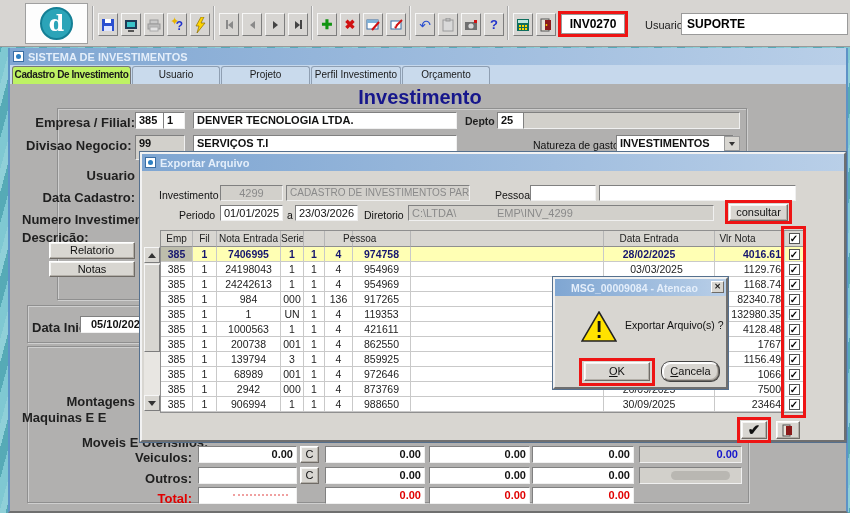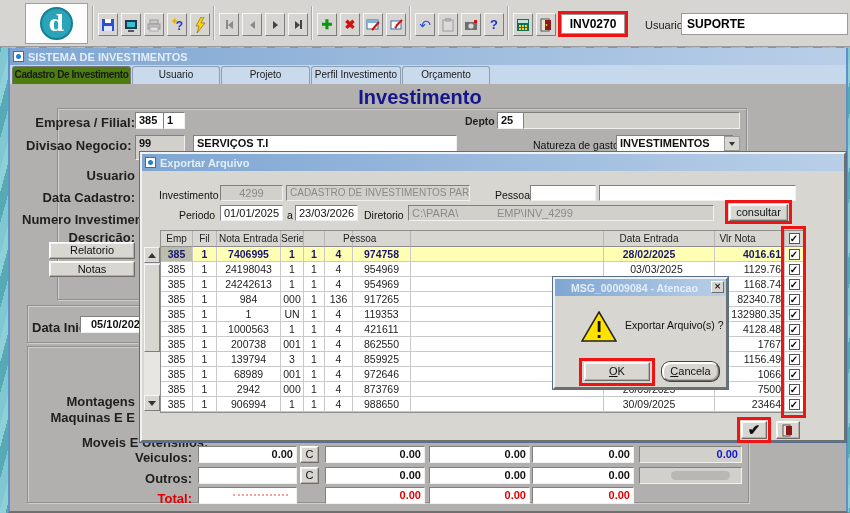--- a/index.html
+++ b/index.html
@@ -16,21 +16,21 @@
 .groupbox{position:absolute;border:1px solid #8f8f8f;box-shadow:inset 1px 1px 0 #cfcfcf, 1px 1px 0 #cfcfcf}
 #toolbar{position:absolute;left:0;top:0;width:850px;height:47px;background:#d7d5d2;border-bottom:1px solid #9a9a9a}
 .tbtn{position:absolute;top:13px;width:20px;height:23px;background:#d7d5d2;border:1px solid;border-color:#f6f6f6 #7d7d7d #7d7d7d #f6f6f6;display:flex;align-items:center;justify-content:center;overflow:hidden}
 .tsep{position:absolute;top:6px;width:2px;height:34px;border-left:1px solid #a7a7a7;border-right:1px solid #f2f2f2}
 #appwin{position:absolute;left:8px;top:48px;width:840px;height:465px;border:2px solid #5e92c6;border-top:none;border-bottom:2px solid #6f6f6f;background:#b1b0af}
 .tbar{position:absolute;background:linear-gradient(to right,#7fa6d2,#b9cfe8);color:#e4eefa;font-weight:bold;font-size:11px;display:flex;align-items:center}
 .winicon{width:11px;height:11px;background:#fff;border:1px solid #3a6ea5;margin:0 4px 0 3px;position:relative;flex:none}
 .winicon::after{content:"";position:absolute;left:2px;top:2px;width:5px;height:5px;background:#2d7fc2;border-radius:50%}
 .tabstrip{position:absolute;left:0;top:17px;width:836px;height:19px;background:#c6d8ec}
 .tab{position:absolute;top:1px;height:18px;background:#c9daec;border:1px solid #8f9fb2;border-bottom:none;border-radius:3px 3px 0 0;text-align:center;font-size:10px;color:#1a1a1a;line-height:16px;white-space:nowrap;overflow:hidden}
-.tab.active{background:#4d7c0f;font-weight:bold;border-color:#777}
+.tab.active{background:#bef264;font-weight:bold;border-color:#777}
 .page{position:absolute;left:0;top:36px;width:836px;height:425px;background:#b1b0af}
 .gc{height:15px;border-right:1px solid #c9c9c9;border-bottom:1px solid #c9c9c9;font-size:10.5px;line-height:14px;text-align:center;overflow:hidden;flex:none;background:#fff;color:#222}
 .grow{display:flex}
 .grow.sel .gc{background:#ffffb4;color:#16166e;font-weight:bold}
 .grow.sel .gc.c0{background:#bdbdac}
 .gc.vlr{text-align:right;padding-right:3px}
 .gc.chk{display:flex;align-items:center;justify-content:center}
 .cbx{width:11px;height:11px;border:1px solid #555;background:#fff;font-size:10px;line-height:9px;font-weight:bold;color:#000;text-align:center}
 .ghead{display:flex;position:relative}
 .ghead .gc{background:#d8d6d1;border-right:1px solid #b5b5b5;border-bottom:1px solid #8f8f8f;height:16px;line-height:15px;color:#222;font-size:10px}
@@ -178,45 +178,46 @@
     <div class="page">
       <div class="abs" style="left:0;top:2px;width:820px;text-align:center;font-size:20px;font-weight:bold;color:#16168c">Investimento</div>
 
       <div class="groupbox" style="left:47px;top:24px;width:690px;height:192px"></div>
       <div class="groupbox" style="left:17px;top:221px;width:720px;height:38px"></div>
       <div class="groupbox" style="left:17px;top:262px;width:722px;height:157px"></div>
 
       <div class="lbl" style="left:12px;top:31px;width:113px;text-align:right">Empresa / Filial:</div>
       <div class="field bold" style="left:125px;top:28px;width:32px;height:17px">385</div>
       <div class="field bold" style="left:153px;top:28px;width:22px;height:17px">1</div>
+      <div class="field bold" style="left:183px;top:28px;width:264px;height:17px">DENVER TECNOLOGIA LTDA.</div>
       <div class="lbl" style="left:455px;top:31px;font-size:10.5px">Depto</div>
       <div class="field bold" style="left:487px;top:28px;width:28px;height:17px">25</div>
       <div class="field gray" style="left:513px;top:28px;width:217px;height:17px"></div>
 
       <div class="lbl" style="left:16px;top:54px;width:113px;text-align:left">Divisao Negocio:</div>
       <div class="field bold" style="left:125px;top:51px;width:50px;height:25px;background:#d2d0cb">99</div>
       <div class="field bold" style="left:183px;top:51px;width:264px;height:17px">SERVIÇOS T.I</div>
       <div class="lbl" style="left:523px;top:55px;font-weight:normal;color:#111;font-size:10.5px">Natureza de gasto</div>
       <div class="field bold" style="left:606px;top:51px;width:118px;height:17px">INVESTIMENTOS</div>
       <div class="abs" style="left:714px;top:52px;width:16px;height:15px;background:#d8d6d1;border:1px solid #9a9a9a;display:flex;align-items:center;justify-content:center">
           <span class="tri-dn" style="border-left-width:3px;border-right-width:3px;border-top-width:4px"></span>
         </div>
 
       <div class="lbl" style="left:12px;top:84px;width:113px;text-align:right">Usuario</div>
       <div class="lbl" style="left:12px;top:106px;width:113px;text-align:right">Data Cadastro:</div>
       <div class="lbl" style="left:12px;top:128px;width:113px;text-align:right">Numero Investimento:</div>
-      <div class="lbl" style="left:12px;top:146px;width:113px;text-align:right">Descrição:</div>
+      <div class="lbl" style="left:12px;top:146px;width:113px;">Descrição:</div>
       <div class="btn" style="left:39px;top:158px;width:86px;height:17px;line-height:15px">Relatorio</div>
       <div class="btn" style="left:39px;top:177px;width:86px;height:16px;line-height:14px">Notas</div>
 
       <div class="lbl" style="left:22px;top:236px">Data Inicio:</div>
       <div class="field bold" style="left:70px;top:232px;width:100px;height:17px;padding-left:10px">05/10/202</div>
 
       <div class="lbl" style="left:12px;top:310px;width:113px;text-align:right">Montagens</div>
-      <div class="lbl" style="left:12px;top:326px;width:113px;text-align:right">Maquinas E E</div>
+      <div class="lbl" style="left:12px;top:326px;width:113px;">Maquinas E E</div>
       <div class="lbl" style="left:72px;top:351px;width:110px;text-align:right">Moveis E Utensilios:</div>
 
       <div class="lbl" style="left:92px;top:366px;width:90px;text-align:right">Veiculos:</div>
       <div class="field bold" style="left:188px;top:362px;width:99px;height:17px;text-align:right">0.00</div>
       <div class="btn" style="left:290px;top:362px;width:19px;height:17px;line-height:15px">C</div>
       <div class="field bold" style="left:315px;top:362px;width:100px;height:17px;text-align:right">0.00</div>
       <div class="field bold" style="left:419px;top:362px;width:101px;height:17px;text-align:right">0.00</div>
       <div class="field bold" style="left:522px;top:362px;width:102px;height:17px;text-align:right">0.00</div>
       <div class="field bold" style="left:629px;top:362px;width:103px;height:17px;text-align:right;background:#d2d0cb;color:#1515cc">0.00</div>
 
@@ -252,21 +253,21 @@
     <div class="dlbl" style="left:353px;top:35px">Pessoa</div>
     <div class="field" style="left:388px;top:31px;width:66px;height:16px"></div>
     <div class="field" style="left:457px;top:31px;width:197px;height:16px"></div>
 
     <div class="dlbl" style="left:37px;top:55px">Periodo</div>
     <div class="field" style="left:78px;top:51px;width:63px;height:16px;text-align:center">01/01/2025</div>
     <div class="dlbl" style="left:145px;top:55px">a</div>
     <div class="field" style="left:153px;top:51px;width:63px;height:16px;text-align:right">23/03/2026</div>
     <div class="dlbl" style="left:222px;top:55px">Diretorio</div>
     <div class="field gray" style="left:266px;top:51px;width:306px;height:16px">
-      <span>C:\PARA\</span>
+      <span>C:\LTDA\</span>
       <span style="position:absolute;left:88px">EMP\INV_4299</span>
     </div>
     <div class="redbox" style="left:583px;top:46px;width:67px;height:24px"></div>
     <div class="btn" style="left:587px;top:50px;width:59px;height:17px;line-height:15px">consultar</div>
 
     <div class="abs" style="left:2px;top:93px;width:16px;height:164px;background:#e8e6e2">
       <div class="sbtn" style="left:0;top:0">
           <span class="tri-up"></span>
         </div>
       <div class="abs" style="left:0;top:17px;width:16px;height:88px;background:#d8d6d1;border:1px solid;border-color:#f6f6f6 #7d7d7d #7d7d7d #f6f6f6"></div>

